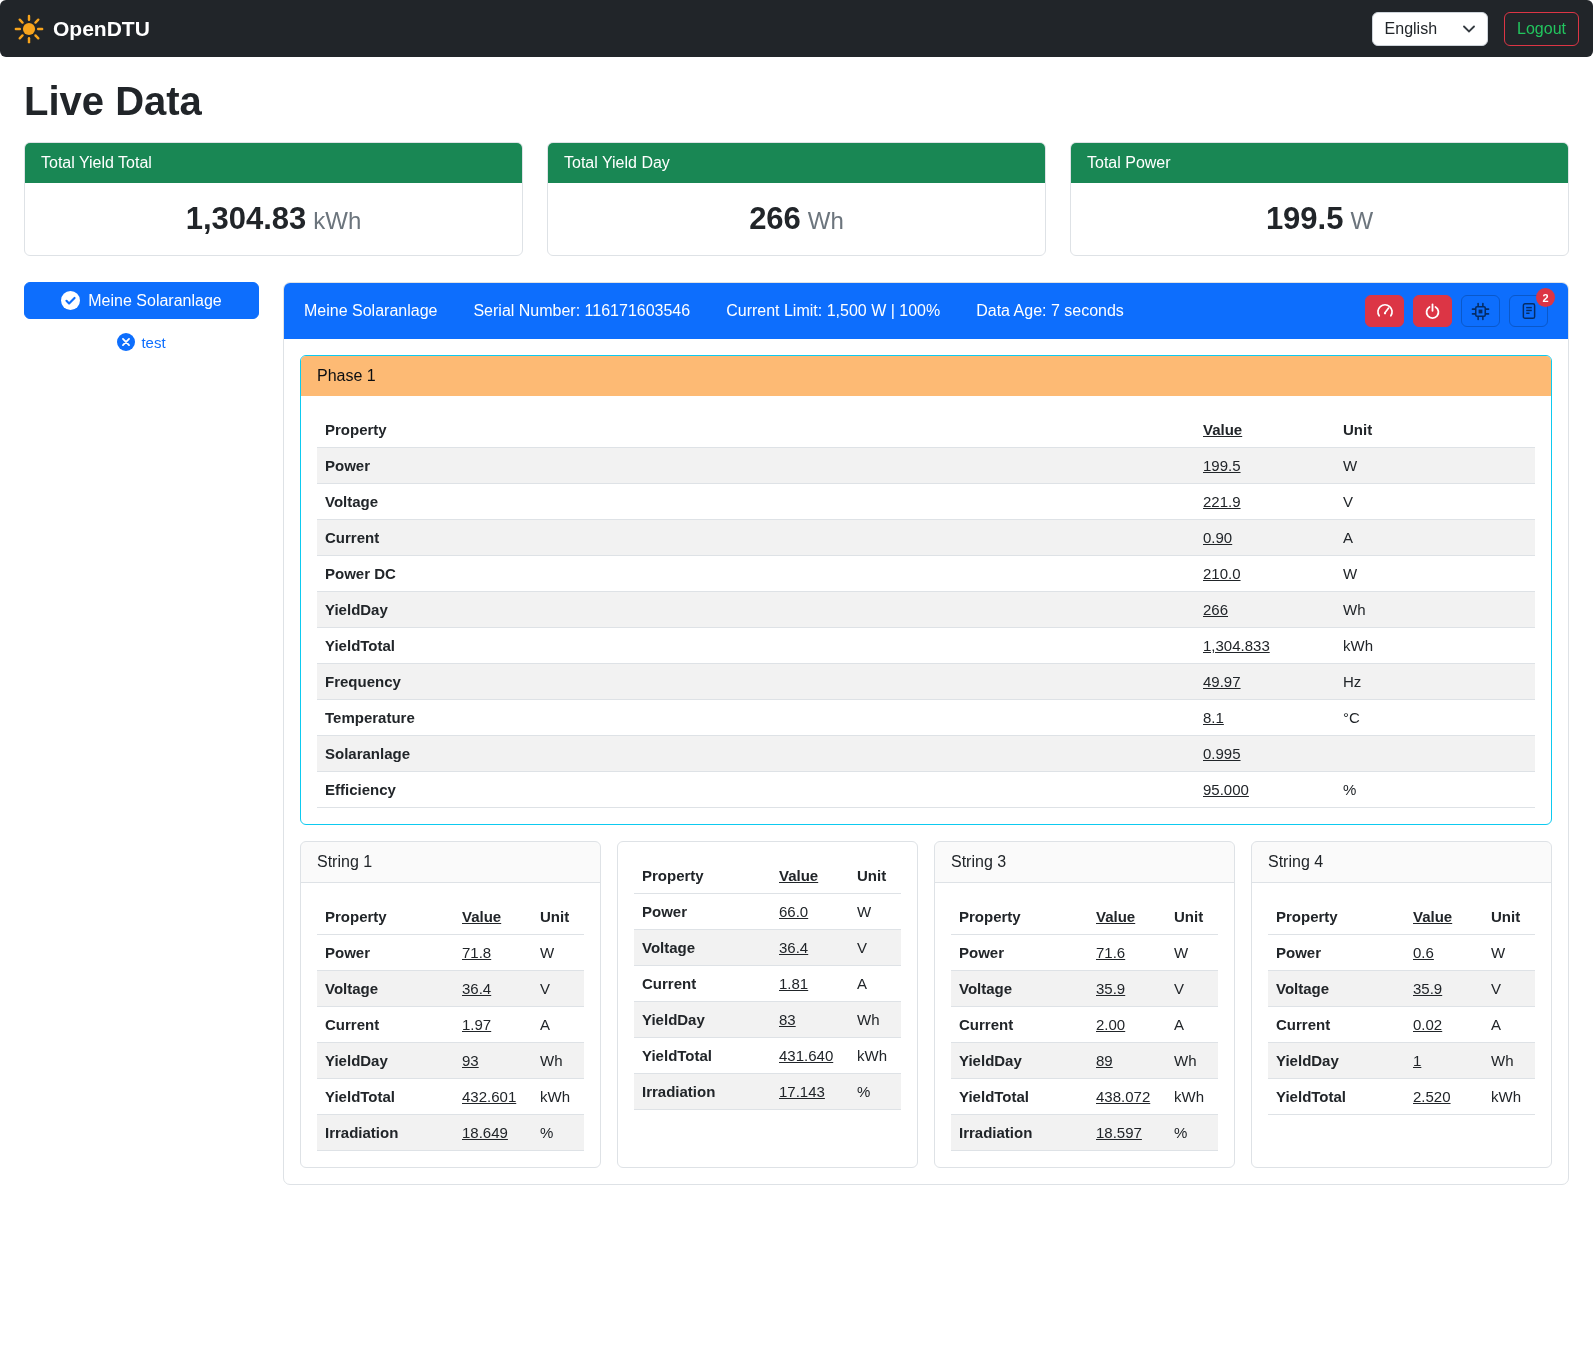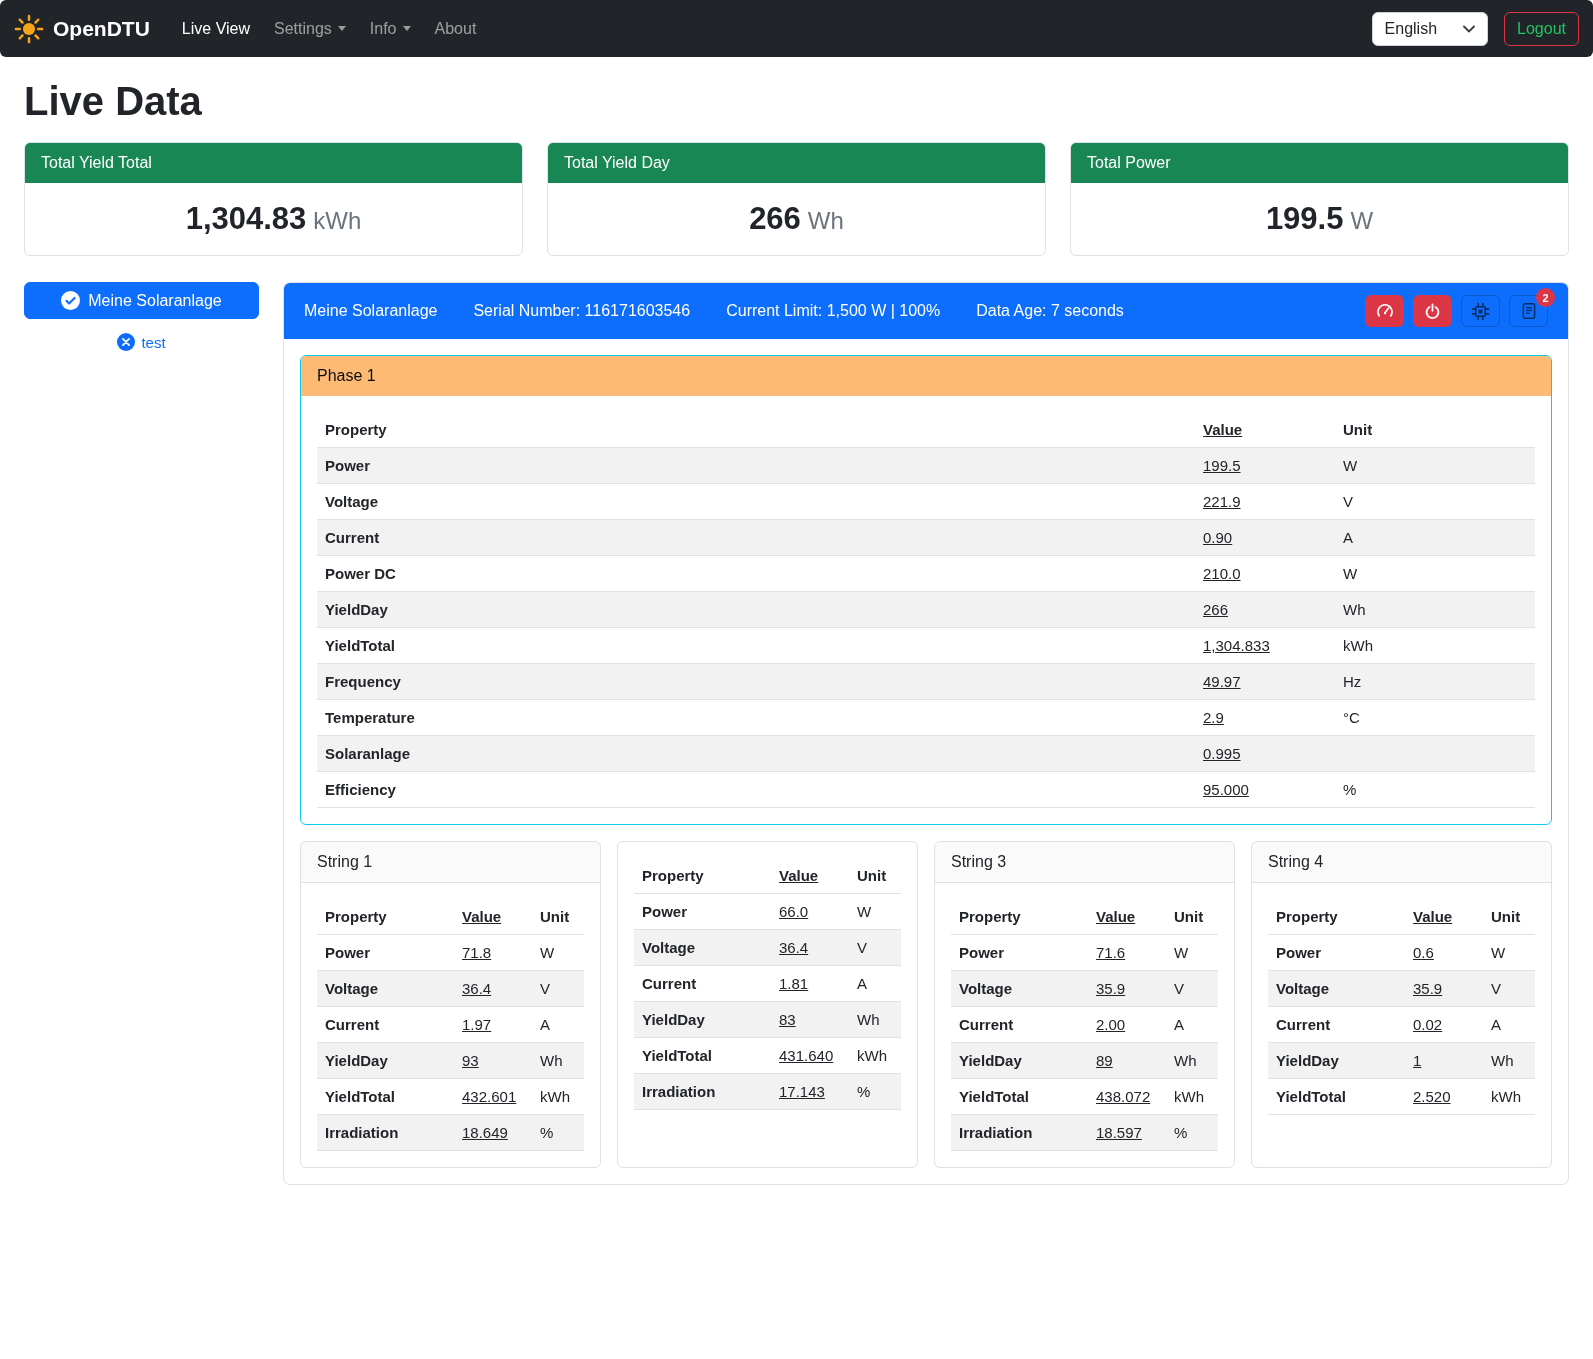--- a/index.html
+++ b/index.html
@@ -154,32 +154,20 @@
           <line x1="2" y1="16" x2="6.2" y2="16"></line>
           <line x1="25.8" y1="16" x2="30" y2="16"></line>
           <line x1="6.1" y1="6.1" x2="9.1" y2="9.1"></line>
           <line x1="22.9" y1="22.9" x2="25.9" y2="25.9"></line>
           <line x1="6.1" y1="25.9" x2="9.1" y2="22.9"></line>
           <line x1="22.9" y1="9.1" x2="25.9" y2="6.1"></line>
         </g>
       </svg>
     </span>
     <span>OpenDTU</span>
-  </div>
-  <div class="nav-links">
-    <span class="nav-link active">Live View</span>
-    <span class="nav-link">
-      <span>Settings</span>
-      <span class="caret"></span>
-    </span>
-    <span class="nav-link">
-      <span>Info</span>
-      <span class="caret"></span>
-    </span>
-    <span class="nav-link">About</span>
   </div>
   <div class="nav-right">
     <div class="lang-select">
       <span>English</span>
       <span style="display:flex;">
         <svg width="12" height="8" viewBox="0 0 12 8">
             <path d="M1 1.5l5 5 5-5" stroke="#343a40" stroke-width="1.8" fill="none" stroke-linecap="round"></path>
           </svg>
       </span>
     </div>
@@ -348,21 +336,21 @@
                   </tr>
 
                   <tr>
                     <td class="prop">Frequency</td>
                     <td class="value">49.97</td>
                     <td class="unit">Hz</td>
                   </tr>
 
                   <tr>
                     <td class="prop">Temperature</td>
-                    <td class="value">2.9</td>
+                    <td class="value">8.1</td>
                     <td class="unit">°C</td>
                   </tr>
 
                   <tr>
                     <td class="prop">Solaranlage</td>
                     <td class="value">0.995</td>
                     <td class="unit"></td>
                   </tr>
 
 

